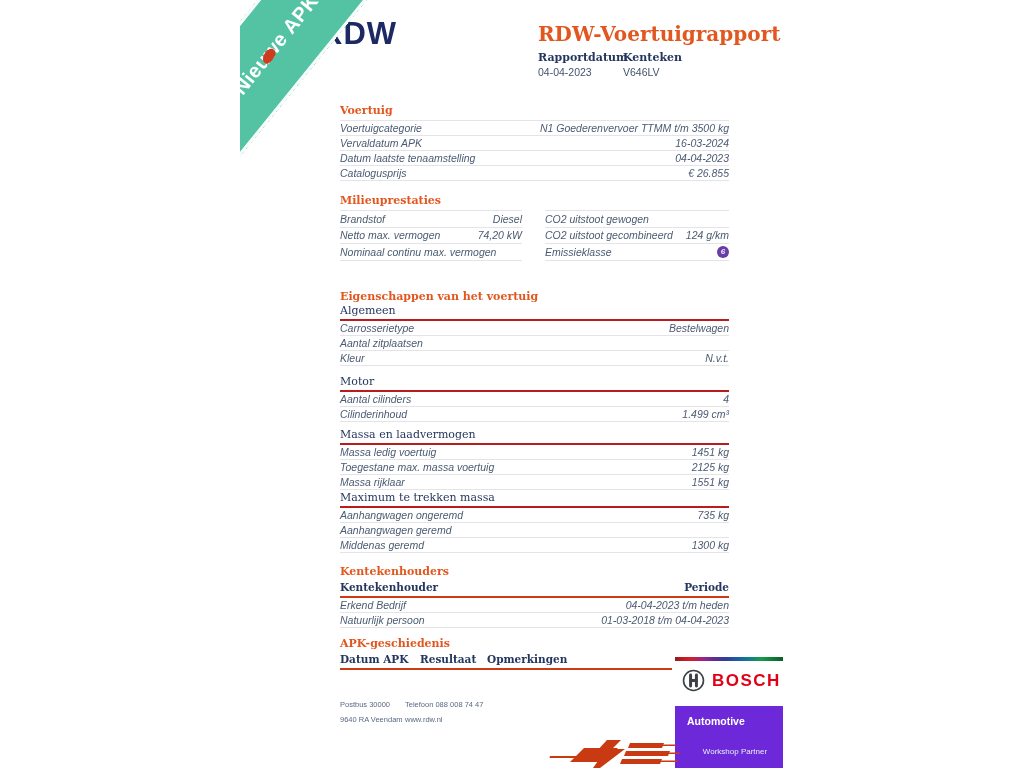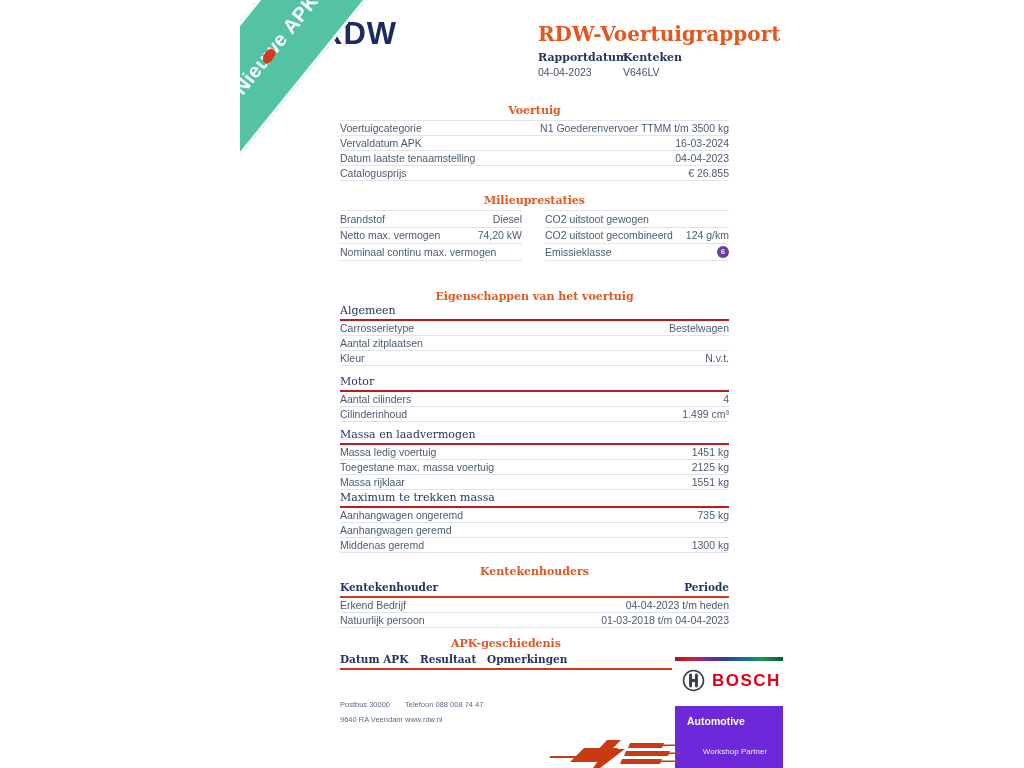--- a/index.html
+++ b/index.html
@@ -21,24 +21,24 @@
   .doc-title{position:absolute;left:298px;top:22px;font-family:"DejaVu Serif",serif;
              font-weight:bold;font-size:20px;color:#e2571f;white-space:nowrap;}
   .meta-label{position:absolute;top:51px;font-family:"DejaVu Serif",serif;font-weight:bold;
               font-size:11px;color:#24365e;}
   .meta-value{position:absolute;top:66px;font-size:10.5px;color:#44536b;}
   .mx1{left:298px;} .mx2{left:383px;}
 
   
   .sec{position:absolute;left:100px;width:389px;}
   .sec-header{font-family:"DejaVu Serif",serif;font-weight:bold;font-size:11px;color:#e2571f;
-              height:16px;text-align:center;}
+              height:16px;}
   .subhead{font-family:"DejaVu Serif",serif;font-weight:normal;font-size:11px;color:#24365e;
            padding-bottom:2px;border-bottom:2px solid #b91c1c;}
-  .rows{border-top:1px solid #e4e4e8;}
+  .rows{border-top:1px solid #e4e4e8;font-style:italic;}
   .rows.noline{border-top:none;}
   .row{display:flex;justify-content:space-between;align-items:center;height:14px;
        font-size:10.5px;color:#4b5b72;border-bottom:1px solid #e4e4e8;white-space:nowrap;}
   .row .val{text-align:right;}
   .cols2{display:flex;justify-content:space-between;}
   .col-l{width:182px;} .col-r{width:184px;}
   .row-milieu{height:15.5px;}
   .badge{display:inline-block;width:12px;height:12px;border-radius:50%;background:#6a3da6;
          color:#efe6ff;font-size:8px;font-weight:bold;text-align:center;line-height:12px;}
   .boldrow{display:flex;justify-content:space-between;font-family:"DejaVu Serif",serif;

